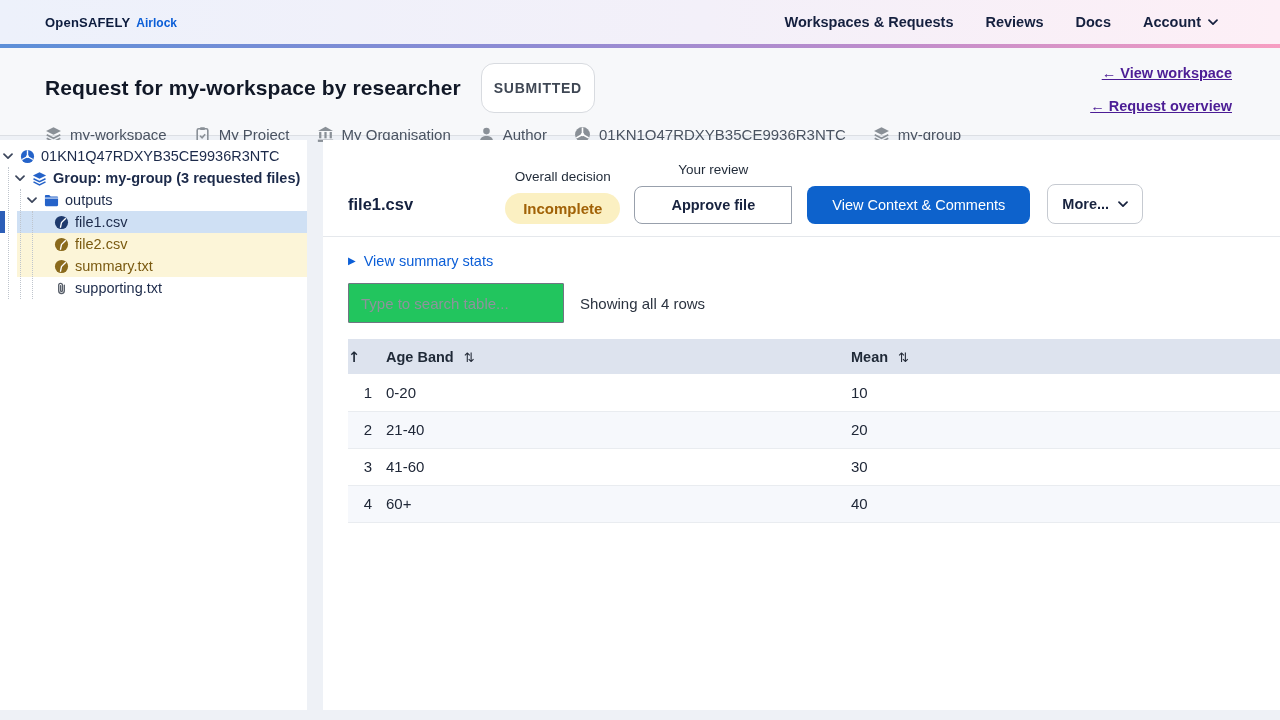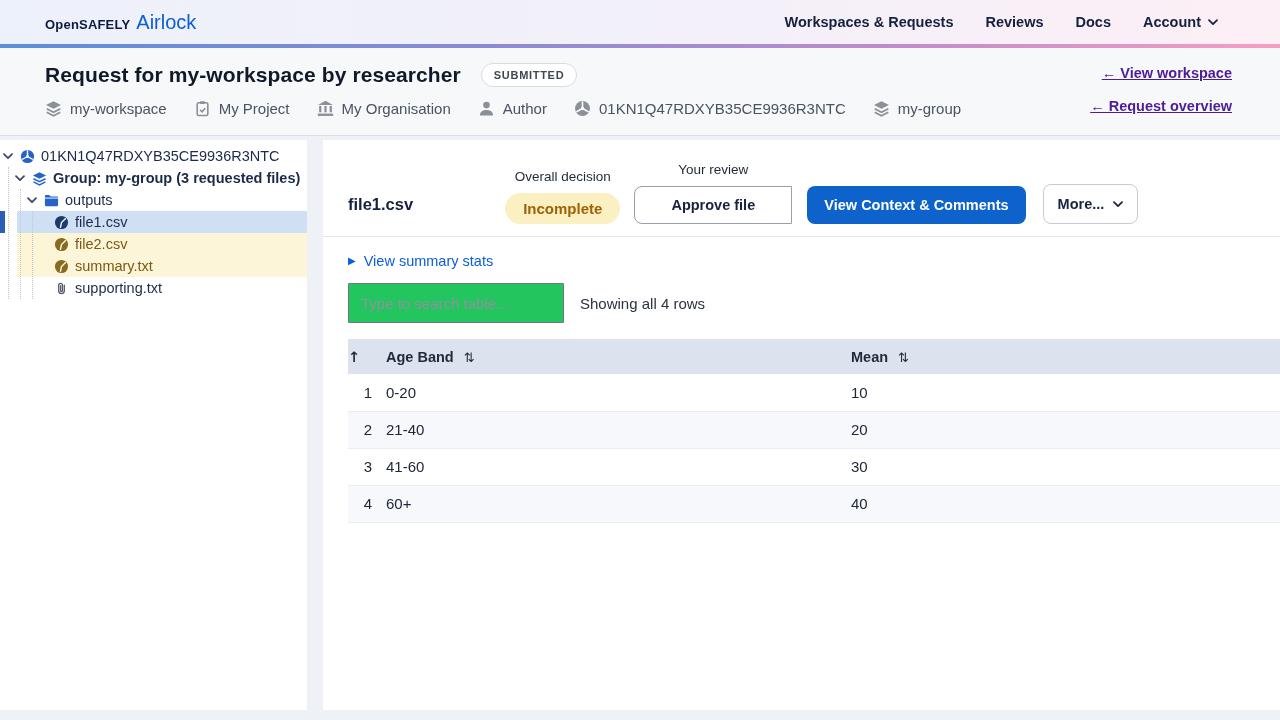--- a/index.html
+++ b/index.html
@@ -11,21 +11,21 @@
   }
   
   .topnav {
     height: 44px;
     display: flex; align-items: center; justify-content: space-between;
     padding: 0 62px 0 45px;
     background: linear-gradient(90deg, #edf1fb 0%, #f3f0f9 55%, #fdeff6 100%);
   }
   .brand { display: flex; align-items: baseline; gap: 6px; cursor: pointer; }
   .brand .b1 { font-size: 13px; font-weight: 800; color: #0c1b3d; letter-spacing: .2px; }
-  .brand .b2 { font-size: 20px; font-weight: 400; color: #0b5ed7; }
+  .brand .b2 { font-size: 12px; font-weight: 700; color: #0b5ed7; }
   .navitems { display: flex; align-items: center; gap: 32px; }
   .navitem { font-size: 14.5px; font-weight: 700; color: #15203f; cursor: pointer; display: flex; align-items: center; gap: 7px; }
   .chev { width: 10px; height: 7px; display: inline-block; }
   .chev svg { display: block; }
   .gradientbar {
     height: 4px;
     background: linear-gradient(90deg, #5c8fd8 0%, #8d8bd4 40%, #c08ccb 70%, #f79ec2 100%);
   }
   
   .pageheader {
@@ -33,22 +33,22 @@
     border-bottom: 1px solid #dcdfe4;
     padding: 15px 48px 15px 45px;
     height: 88px;
     display: flex; justify-content: space-between;
   }
   .ph-left {}
   .titlerow { display: flex; align-items: center; gap: 20px; }
   .pagetitle { font-size: 21px; font-weight: 800; color: #111827; letter-spacing: .1px; }
   .statusbadge {
     background: #fff; border: 1px solid #d8dbe0; border-radius: 13px;
-    font-size: 11px; font-weight: 700; letter-spacing: .7px; color: #3f4754;
-    padding: 5px 12px;
+    font-size: 14px; font-weight: 700; letter-spacing: .7px; color: #3f4754;
+    padding: 16px 12px;
   }
   .metarow { display: flex; align-items: center; gap: 27px; margin-top: 13px; }
   .metaitem { display: flex; align-items: center; gap: 8px; font-size: 15px; color: #4a5361; }
   .metaitem .micon { width: 17px; height: 17px; color: #8a9097; flex: none; }
   .micon svg { display: block; width: 100%; height: 100%; }
   .ph-right { display: flex; flex-direction: column; justify-content: space-between; align-items: flex-end; padding: 2px 0 6px; }
   .hlink { color: #4c1d95; font-size: 14.5px; font-weight: 700; text-decoration: underline; cursor: pointer; }
   
   .content { display: flex; gap: 16px; margin-top: 4px; height: 570px; }
   
@@ -90,21 +90,21 @@
   .btngroup { display: flex; }
   .btn-outline {
     background: #fff; border: 1px solid #98a0ac; color: #18233f;
     font-family: inherit; font-weight: 700; font-size: 14.5px;
     width: 158px; padding: 10px 0; text-align: center; cursor: pointer;
   }
   .btn-outline.left { border-radius: 8px 0 0 8px; border-right-width: .5px; }
   .btn-outline.right { border-radius: 0 8px 8px 0; border-left-width: .5px; }
   .btn-primary {
     margin-left: 15px; background: #0d62cc; color: #fff; border: none; border-radius: 8px;
-    font-family: inherit; font-weight: 700; font-size: 14.5px; padding: 11px 17px; cursor: pointer;
+    font-family: inherit; font-weight: 400; font-size: 14.5px; padding: 11px 25px; cursor: pointer;
   }
   .btn-more {
     margin-left: 17px; background: #fff; border: 1px solid #c6cad1; border-radius: 8px;
     font-family: inherit; font-weight: 700; font-size: 14.5px; color: #18233f;
     padding: 11px 14px; cursor: pointer; display: flex; align-items: center; gap: 9px;
   }
   .maindivider { border-bottom: 1px solid #e5e8ec; margin: 12px 0 0 -25px; }
   .summarylink { margin-top: 16px; display: inline-flex; align-items: center; gap: 8px; color: #0b5ed7; font-size: 14.5px; cursor: pointer; }
   .tri { font-family: "DejaVu Sans", sans-serif; font-size: 10px; line-height: 1; }
   .searchrow { margin-top: 14px; display: flex; align-items: center; }

